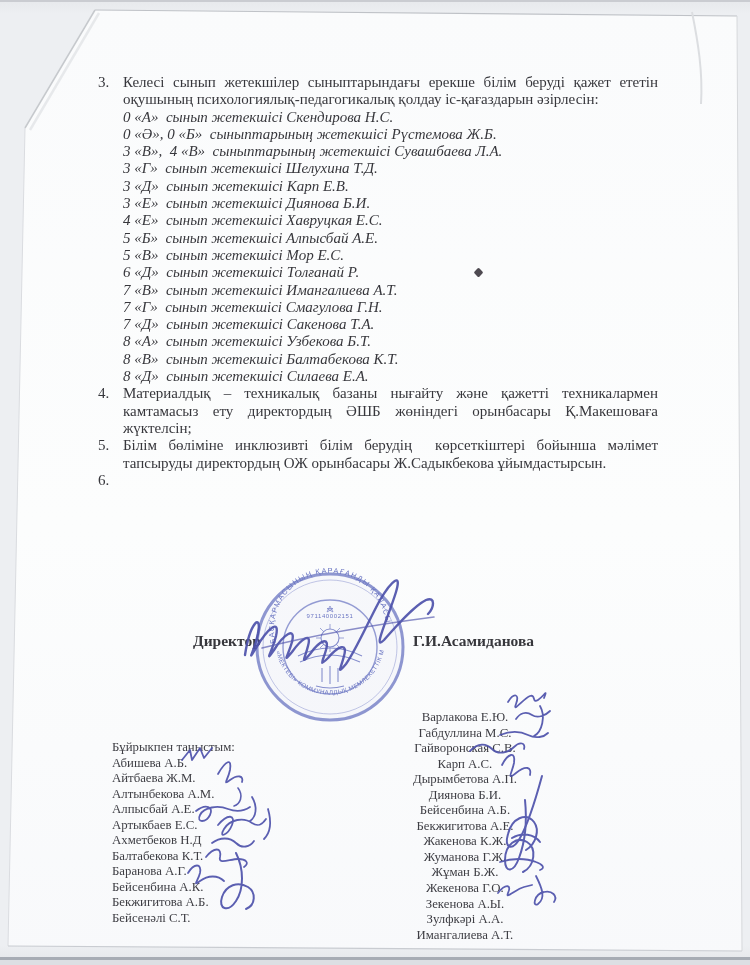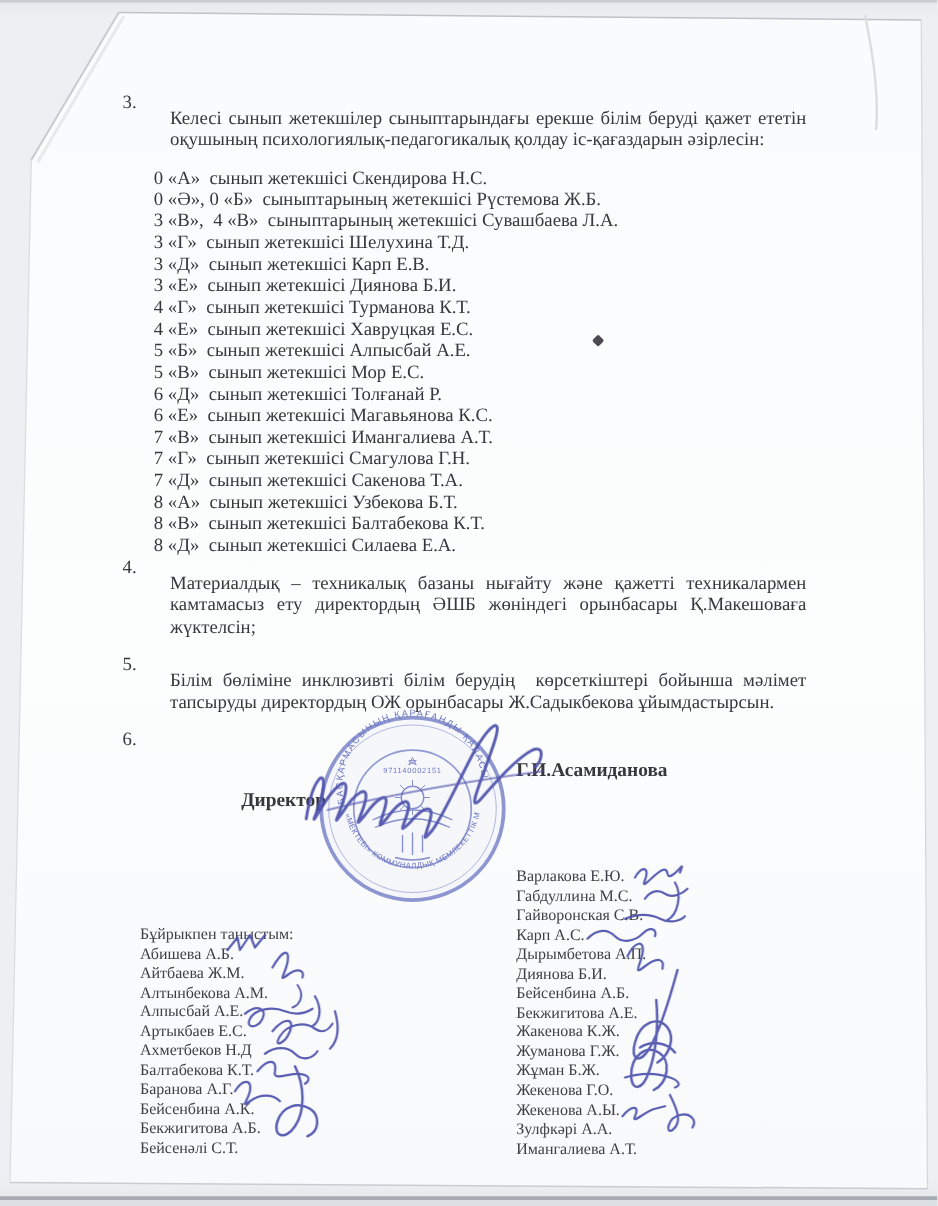--- a/index.html
+++ b/index.html
@@ -11,27 +11,27 @@
   .scan{position:relative;width:750px;height:965px;background:linear-gradient(180deg,#e7e9ec 0,#edeff2 14px,#edeff2 945px,#e3e5e9 100%);}
   .page{
     position:absolute;inset:0;
     clip-path:polygon(95px 10px,737px 16px,742px 951px,8px 946px,25px 128px);
     background:linear-gradient(180deg,#fafbfc 0%,#fcfdfd 55%,#f8f9fb 100%);
   }
   .doc{position:absolute;inset:0;color:#37373c;}
   .list{position:absolute;left:98px;top:74px;width:560px;font-size:15px;line-height:17.3px;}
   .oitem{display:flex;}
   .onum{width:25px;flex:none;}
-  .otext{margin:13px;text-align:justify;white-space:pre-wrap;}
-  .tline{padding-left:25px;white-space:pre-wrap;}
+  .otext{margin:0;text-align:justify;white-space:pre-wrap;}
+  .tline{padding-left:25px;white-space:pre-wrap;font-style:italic;}
   .director-label{position:absolute;left:193px;top:632px;font-weight:bold;font-size:15.5px;}
-  .director-name{position:absolute;left:413px;top:608px;font-weight:bold;font-size:15.5px;}
+  .director-name{position:absolute;left:413px;top:632px;font-weight:bold;font-size:15.5px;}
   .ack{font-size:12.8px;line-height:15.55px;color:#3e3e44;}
   .ack-left{position:absolute;left:112px;top:740px;}
-  .ack-right{position:absolute;left:413px;top:694px;}
+  .ack-right{position:absolute;left:413px;top:710px;text-align:center;}
   .overlay{position:absolute;inset:0;pointer-events:none;}
 </style>
 </head>
 <body>
 
 <div class="scan">
 
   <div class="page"></div>
 
   <div class="doc">
@@ -51,32 +51,30 @@
 
 
           <div class="tline">3 «В»,  4 «В»  сыныптарының жетекшісі Сувашбаева Л.А.</div>
 
           <div class="tline">3 «Г»  сынып жетекшісі Шелухина Т.Д.</div>
 
           <div class="tline">3 «Д»  сынып жетекшісі Карп Е.В.</div>
 
           <div class="tline">3 «Е»  сынып жетекшісі Диянова Б.И.</div>
 
-          <div class="tline">4 «Г»  сынып жетекшісі Турманова К.Т.</div>
 
           <div class="tline">4 «Е»  сынып жетекшісі Хавруцкая Е.С.</div>
 
           <div class="tline">5 «Б»  сынып жетекшісі Алпысбай А.Е.</div>
 
           <div class="tline">5 «В»  сынып жетекшісі Мор Е.С.</div>
 
 
           <div class="tline">6 «Д»  сынып жетекшісі Толғанай Р.</div>
 
-          <div class="tline">6 «Е»  сынып жетекшісі Магавьянова К.С.</div>
 
           <div class="tline">7 «В»  сынып жетекшісі Имангалиева А.Т.</div>
 
           <div class="tline">7 «Г»  сынып жетекшісі Смагулова Г.Н.</div>
 
           <div class="tline">7 «Д»  сынып жетекшісі Сакенова Т.А.</div>
 
           <div class="tline">8 «А»  сынып жетекшісі Узбекова Б.Т.</div>
 
           <div class="tline">8 «В»  сынып жетекшісі Балтабекова К.Т.</div>
@@ -151,21 +149,21 @@
           <div>Бекжигитова А.Е.</div>
 
           <div>Жакенова К.Ж.</div>
 
           <div>Жуманова Г.Ж.</div>
 
           <div>Жұман Б.Ж.</div>
 
           <div>Жекенова Г.О.</div>
 
-          <div>Жекенова А.Ы.</div>
+          <div>Зекенова А.Ы.</div>
 
           <div>Зулфкәрі А.А.</div>
 
           <div>Имангалиева А.Т.</div>
         </div>
     </div>
 
   </div>
 
   <svg class="overlay" viewBox="0 0 750 965" width="750" height="965">

